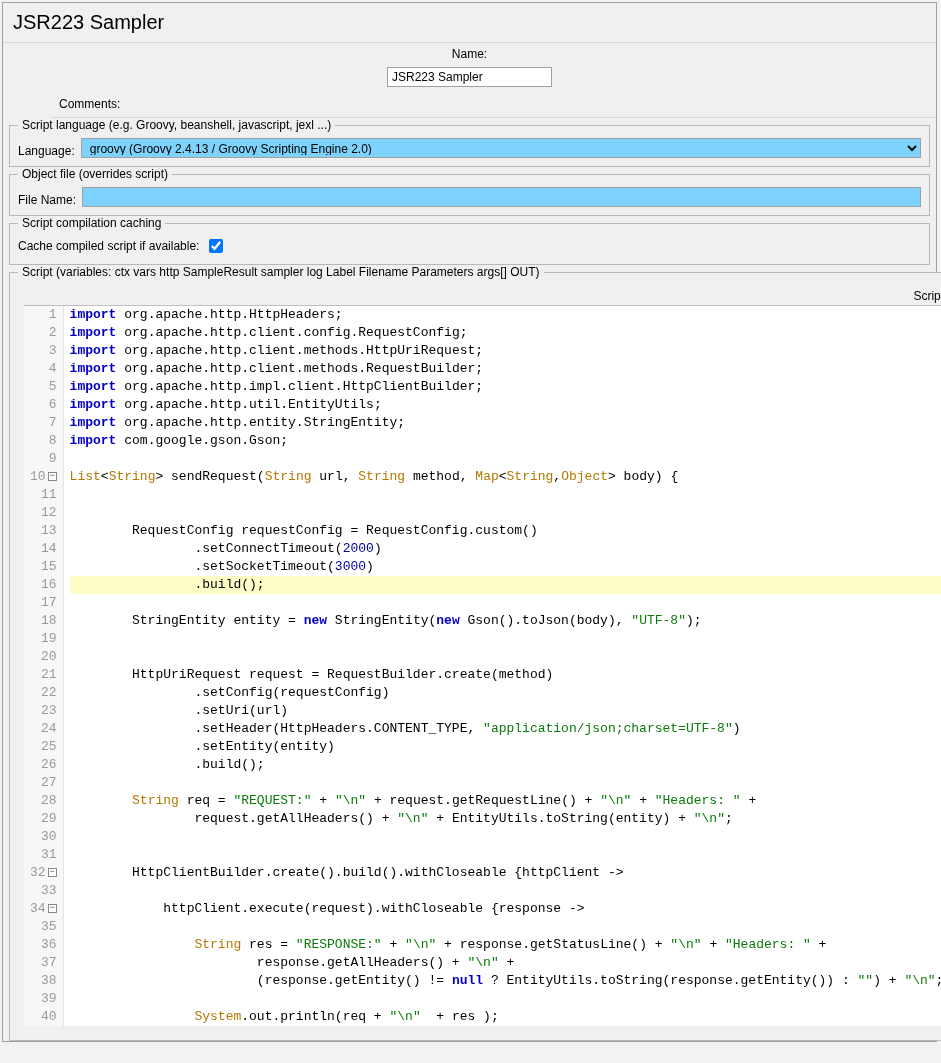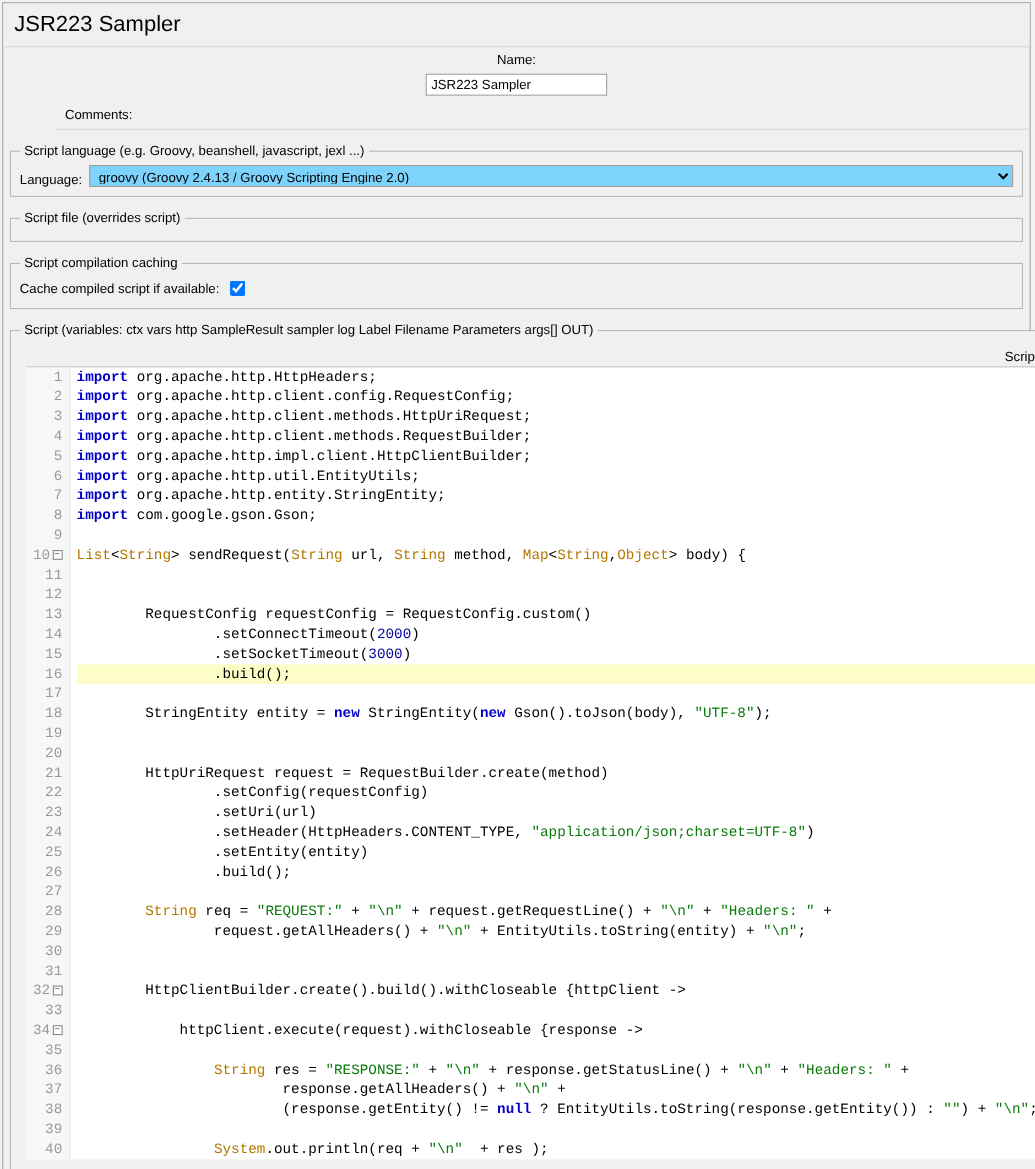--- a/index.html
+++ b/index.html
@@ -35,21 +35,21 @@
   }
   .form-row input[type="text"] {
     flex: 1;
     border: 1px solid #a0a0a0;
     padding: 2px 4px;
     font-family: inherit;
     font-size: 12px;
     background: #fff;
   }
   fieldset {
-    margin: 12px 6px;
+    margin: 0 6px;
     border: 1px solid #b8b8b8;
     padding: 6px 8px 8px 8px;
     background: #f0f0f0;
   }
   legend {
     font-size: 12px;
     padding: 0 4px;
     color: #000;
   }
   .field-inline {
@@ -177,21 +177,25 @@
     <div class="field-inline">
       <label>Language:</label>
       <select>
         <option>groovy     (Groovy 2.4.13 / Groovy Scripting Engine 2.0)</option>
       </select>
     </div>
   </fieldset>
 
 
   <fieldset>
-    <legend>Script file (overrides script)</legend>
+    <legend>Object file (overrides script)</legend>
+    <div class="field-inline">
+      <label>File Name:</label>
+      <input type="text" value="" style="">
+    </div>
   </fieldset>
 
   <fieldset>
     <legend>Script compilation caching</legend>
     <div class="checkbox-row">
       <label>Cache compiled script if available:</label>
       <input type="checkbox" checked="" style="">
     </div>
   </fieldset>
 

